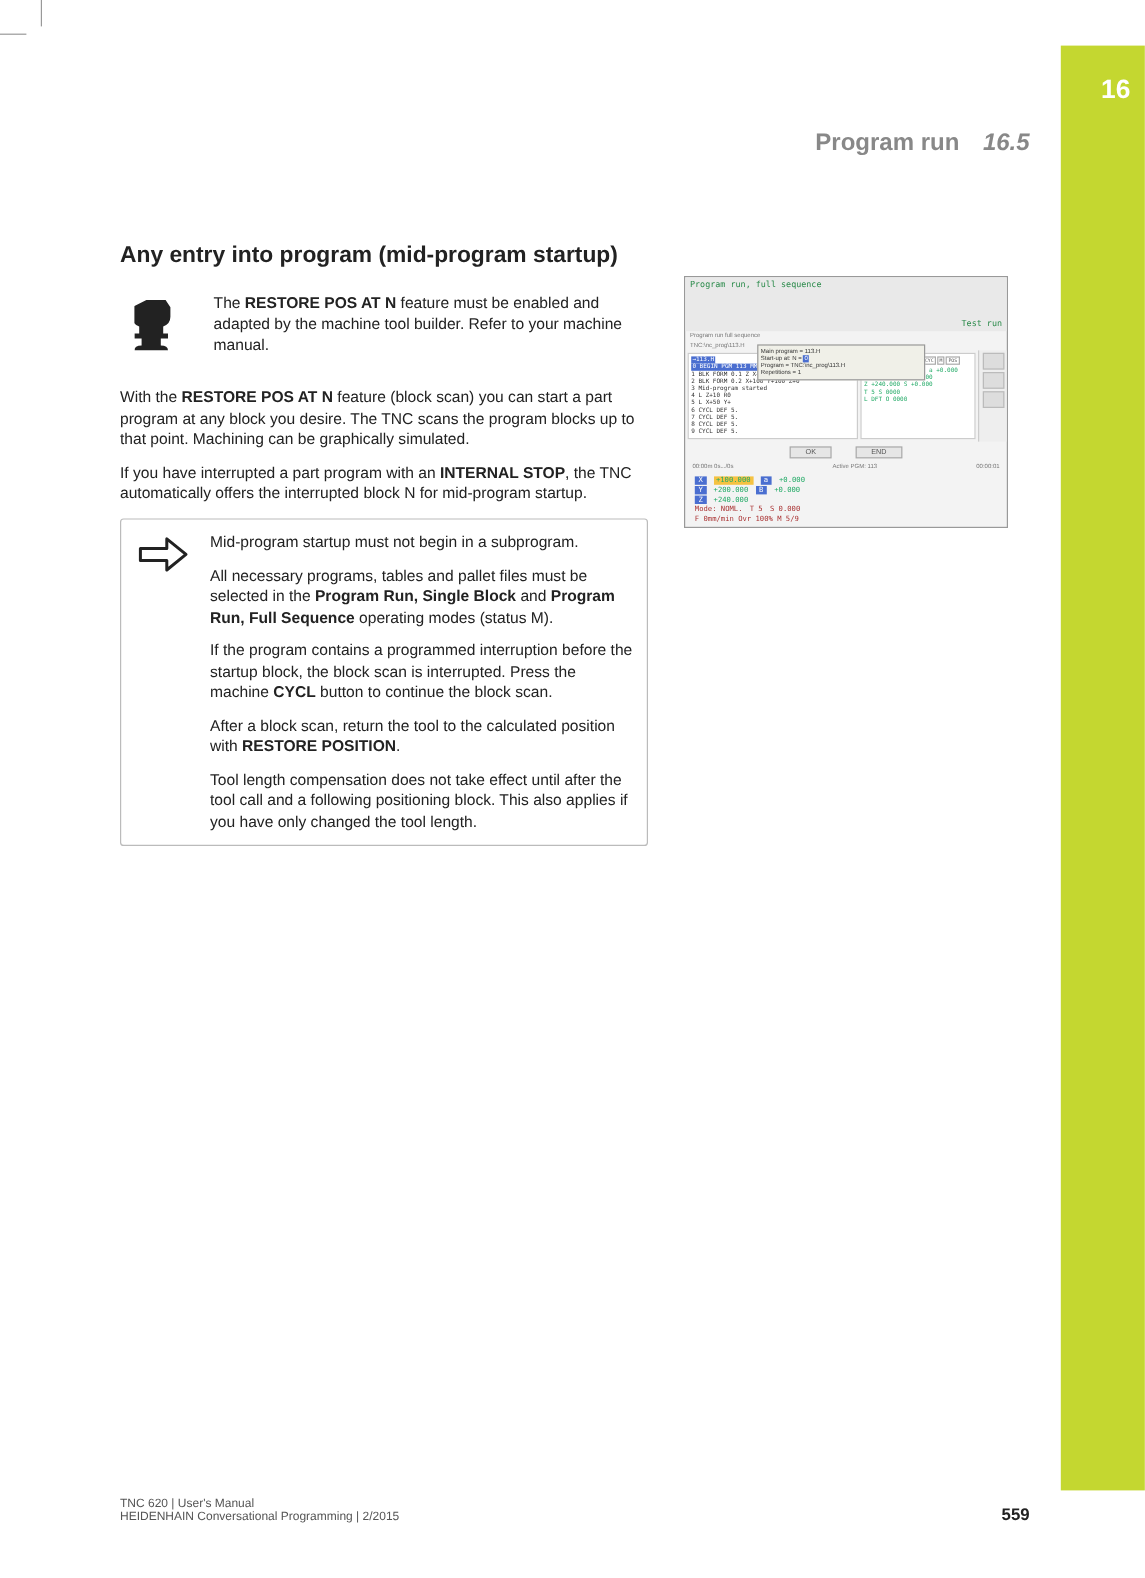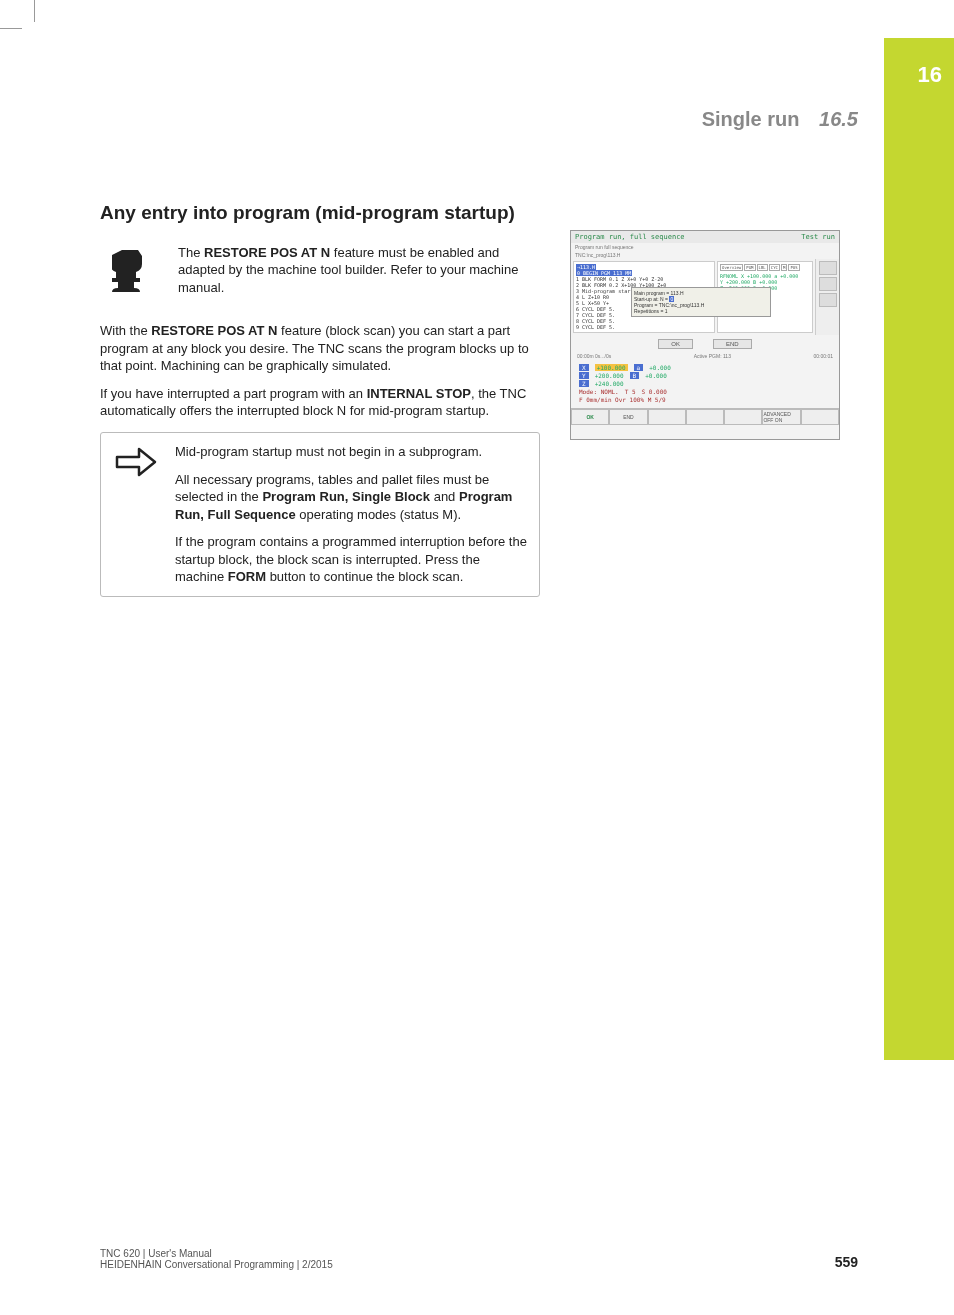--- a/index.html
+++ b/index.html
@@ -29,21 +29,21 @@
     position: absolute;
     top: 0; left: 34px;
     width: 1px; height: 22px;
     background: #999;
   }
   .green-tab {
     position: absolute;
     right: 0;
     top: 38px;
     width: 70px;
-    height: 1022px;
+    height: 1204px;
     background: #c4d730;
   }
   .chapter-num {
     position: absolute;
     top: 24px;
     right: 12px;
     color: #fff;
     font-size: 22px;
     font-weight: bold;
   }
@@ -122,21 +122,21 @@
   }
   .thumb .titlebar {
     display: flex;
     justify-content: space-between;
     background: #e9e9e9;
     padding: 2px 4px;
     font-size: 7px;
     color: #2a8a4a;
     font-family: monospace;
   }
-  .thumb .titlebar .tr { color: #2a8a4a; }
+  .thumb .titlebar .tr { color: #2a8a4a; margin-top: 33px; }
   .thumb .sub { font-size: 5px; color: #777; padding:1px 4px; }
   .thumb .row { display:flex; }
   .thumb .code {
     flex: 1;
     background:#fff;
     border:1px solid #ccc;
     margin:2px;
     padding:2px;
     font-family: monospace;
     font-size:5px;
@@ -208,21 +208,21 @@
 </head>
 <body>
 
 <div class="crop-marks"></div>
 
 <div class="green-tab">
   <div class="chapter-num">16</div>
 </div>
 
 <div class="running-head">
-  <span>Single run</span>
+  <span>Program run</span>
   <span class="sec">16.5</span>
 </div>
 
 <div class="content">
   <h3 class="section-title">Any entry into program (mid-program startup)</h3>
 
   <div class="info-row">
     <div class="info-icon">
       <svg width="36" height="44" viewBox="0 0 36 44">
         <path d="M10 2 h16 l4 6 v8 q0 6 -6 8 v6 h4 v4 h-6 v6 q6 0 6 4 h-28 q0 -4 6 -4 v-6 h-6 v-4 h4 v-6 q-6 -2 -6 -8 v-8 z" fill="#222"></path>
@@ -247,22 +247,26 @@
       <svg width="42" height="30" viewBox="0 0 42 30">
         <path d="M2 10 h22 v-8 l16 13 l-16 13 v-8 h-22 z" fill="none" stroke="#222" stroke-width="2.5" stroke-linejoin="round"></path>
       </svg>
     </div>
     <div class="note-text">
       <p>Mid-program startup must not begin in a subprogram.</p>
       <p>
         <span>All necessary programs, tables and pallet files must be selected in the </span><b>Program Run, Single Block</b><span> and </span><b>Program Run, Full Sequence</b><span> operating modes (status M).</span>
       </p>
       <p>
-        <span>If the program contains a programmed interruption before the startup block, the block scan is interrupted. Press the machine </span><b>FORM</b><span> button to continue the block scan.</span>
+        <span>If the program contains a programmed interruption before the startup block, the block scan is interrupted. Press the machine </span><b>CYCL</b><span> button to continue the block scan.</span>
       </p>
+      <p>
+        <span>After a block scan, return the tool to the calculated position with </span><b>RESTORE POSITION</b><span>.</span>
+      </p>
+      <p>Tool length compensation does not take effect until after the tool call and a following positioning block. This also applies if you have only changed the tool length.</p>
     </div>
   </div>
 </div>
 
 <div class="thumb">
   <div class="titlebar">
     <span>Program run, full sequence</span>
     <span class="tr">Test run</span>
   </div>
   <div class="sub">Program run full sequence</div>

